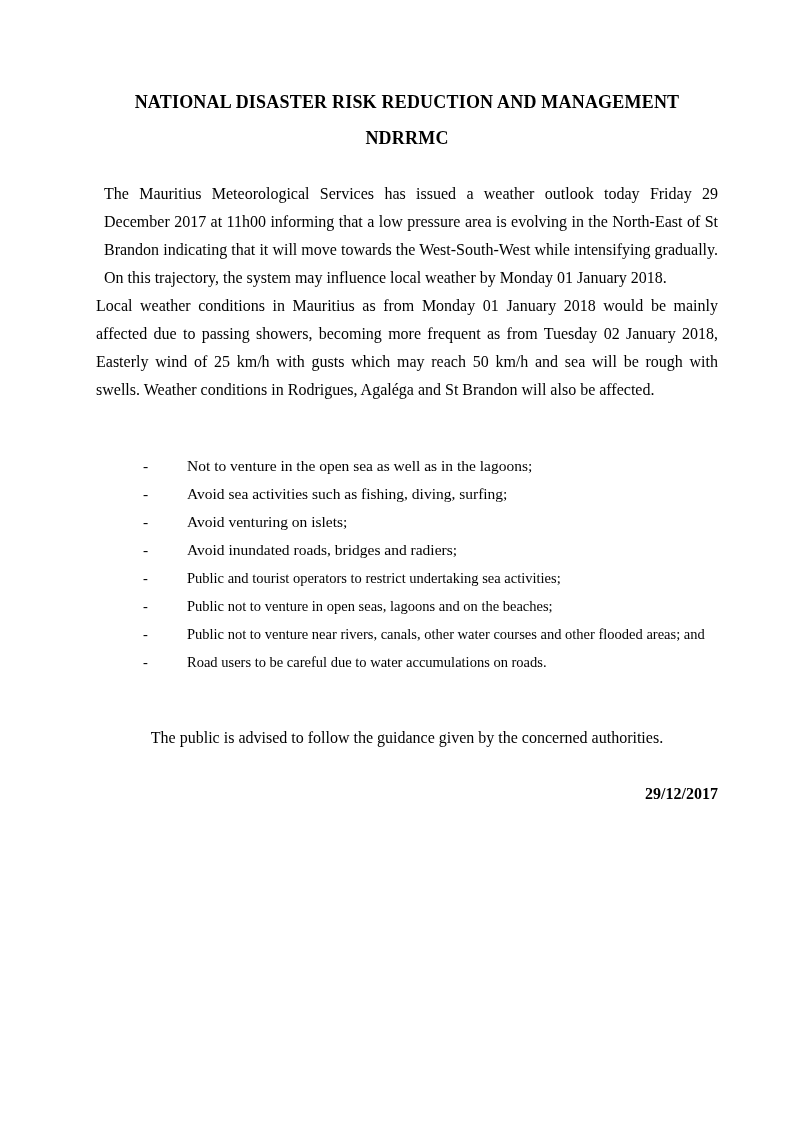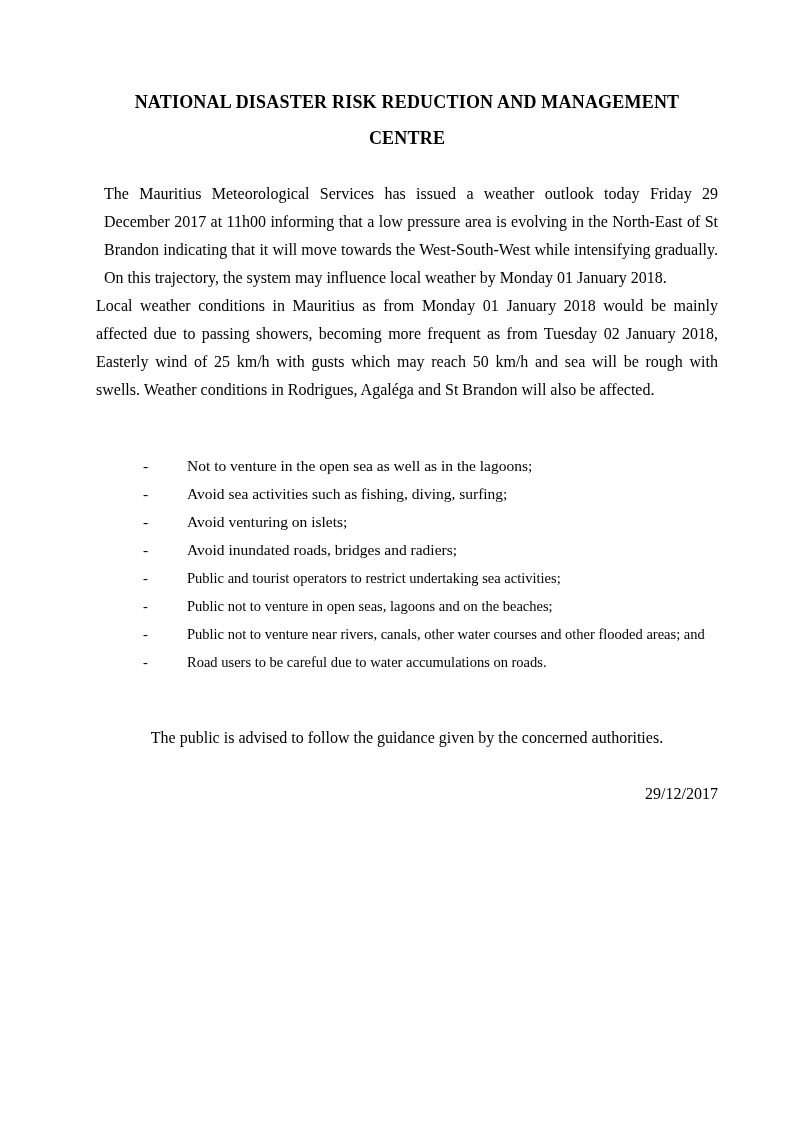--- a/index.html
+++ b/index.html
@@ -56,33 +56,33 @@
   .list-item.small { font-size: 14.5px; }
   .closing-para {
     margin-top: 48px;
     font-size: 16px;
     line-height: 28px;
     text-align: center;
   }
   .doc-date {
     margin-top: 28px;
     font-size: 16px;
-    font-weight: normal;
+    font-weight: bold;
     text-align: right;
     line-height: 28px;
   }
 </style>
 </head>
 <body>
 
 <div class="page">
 
   <h1 class="doc-title">
     <span>NATIONAL DISASTER RISK REDUCTION AND MANAGEMENT</span>
-    <span>CENTRE</span>
+    <span>NDRRMC</span>
   </h1>
 
 
   <p class="body-para para-1">The Mauritius Meteorological Services has issued a weather outlook today Friday 29 December 2017 at 11h00 informing that a low pressure area is evolving in the North-East of St Brandon indicating that it will move towards the West-South-West while intensifying gradually. On this trajectory, the system may influence local weather by Monday 01 January 2018.</p>
 
   <p class="body-para para-2">Local weather conditions in Mauritius as from Monday 01 January 2018 would be mainly affected due to passing showers, becoming more frequent as from Tuesday 02 January 2018, Easterly wind of 25 km/h with gusts which may reach 50 km/h and sea will be rough with swells. Weather conditions in Rodrigues, Agaléga and St Brandon will also be affected.</p>
 
 
   <div class="precaution-list">
     <div class="list-item">

